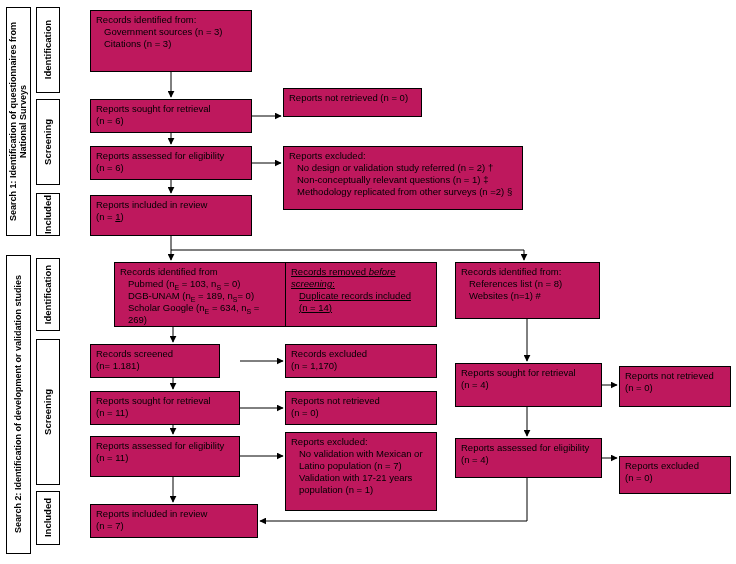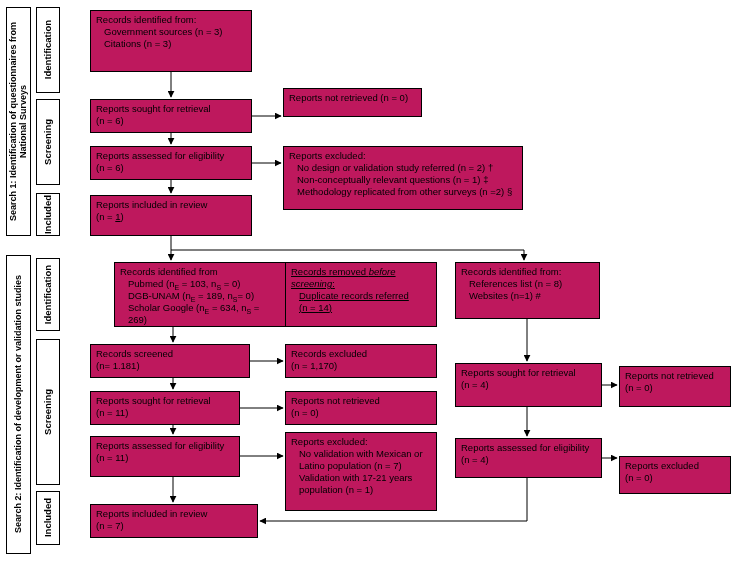--- a/index.html
+++ b/index.html
@@ -153,33 +153,33 @@
     </div>
     <div class="indent">
       <span>Scholar Google (n</span><sub>E</sub><span> = 634, n</span><sub>S</sub><span> = 269)</span>
     </div>
   </div>
 
   <div class="box" style="left:285px;top:262px;width:152px;height:65px;text-decoration:underline;">
     <div>
       <span>Records removed </span><em>before screening</em><span>:</span>
     </div>
-    <div class="indent">Duplicate records referred</div>
+    <div class="indent">Duplicate records included</div>
     <div class="indent">
       <span>(n = </span><u class="link">14</u><span>)</span>
     </div>
   </div>
 
   <div class="box" style="left:455px;top:262px;width:145px;height:57px;">
     <div>Records identified from:</div>
     <div class="indent">References list (n = 8)</div>
     <div class="indent">Websites (n=1) #</div>
   </div>
 
-  <div class="box" style="left:90px;top:344px;width:160px;height:34px;">
+  <div class="box" style="left:90px;top:344px;width:130px;height:34px;">
     <div>Records screened</div>
     <div>(n= 1.181)</div>
   </div>
 
   <div class="box" style="left:285px;top:344px;width:152px;height:34px;">
     <div>Records excluded</div>
     <div>(n = 1,170)</div>
   </div>
 
   <div class="box" style="left:90px;top:391px;width:150px;height:34px;">

